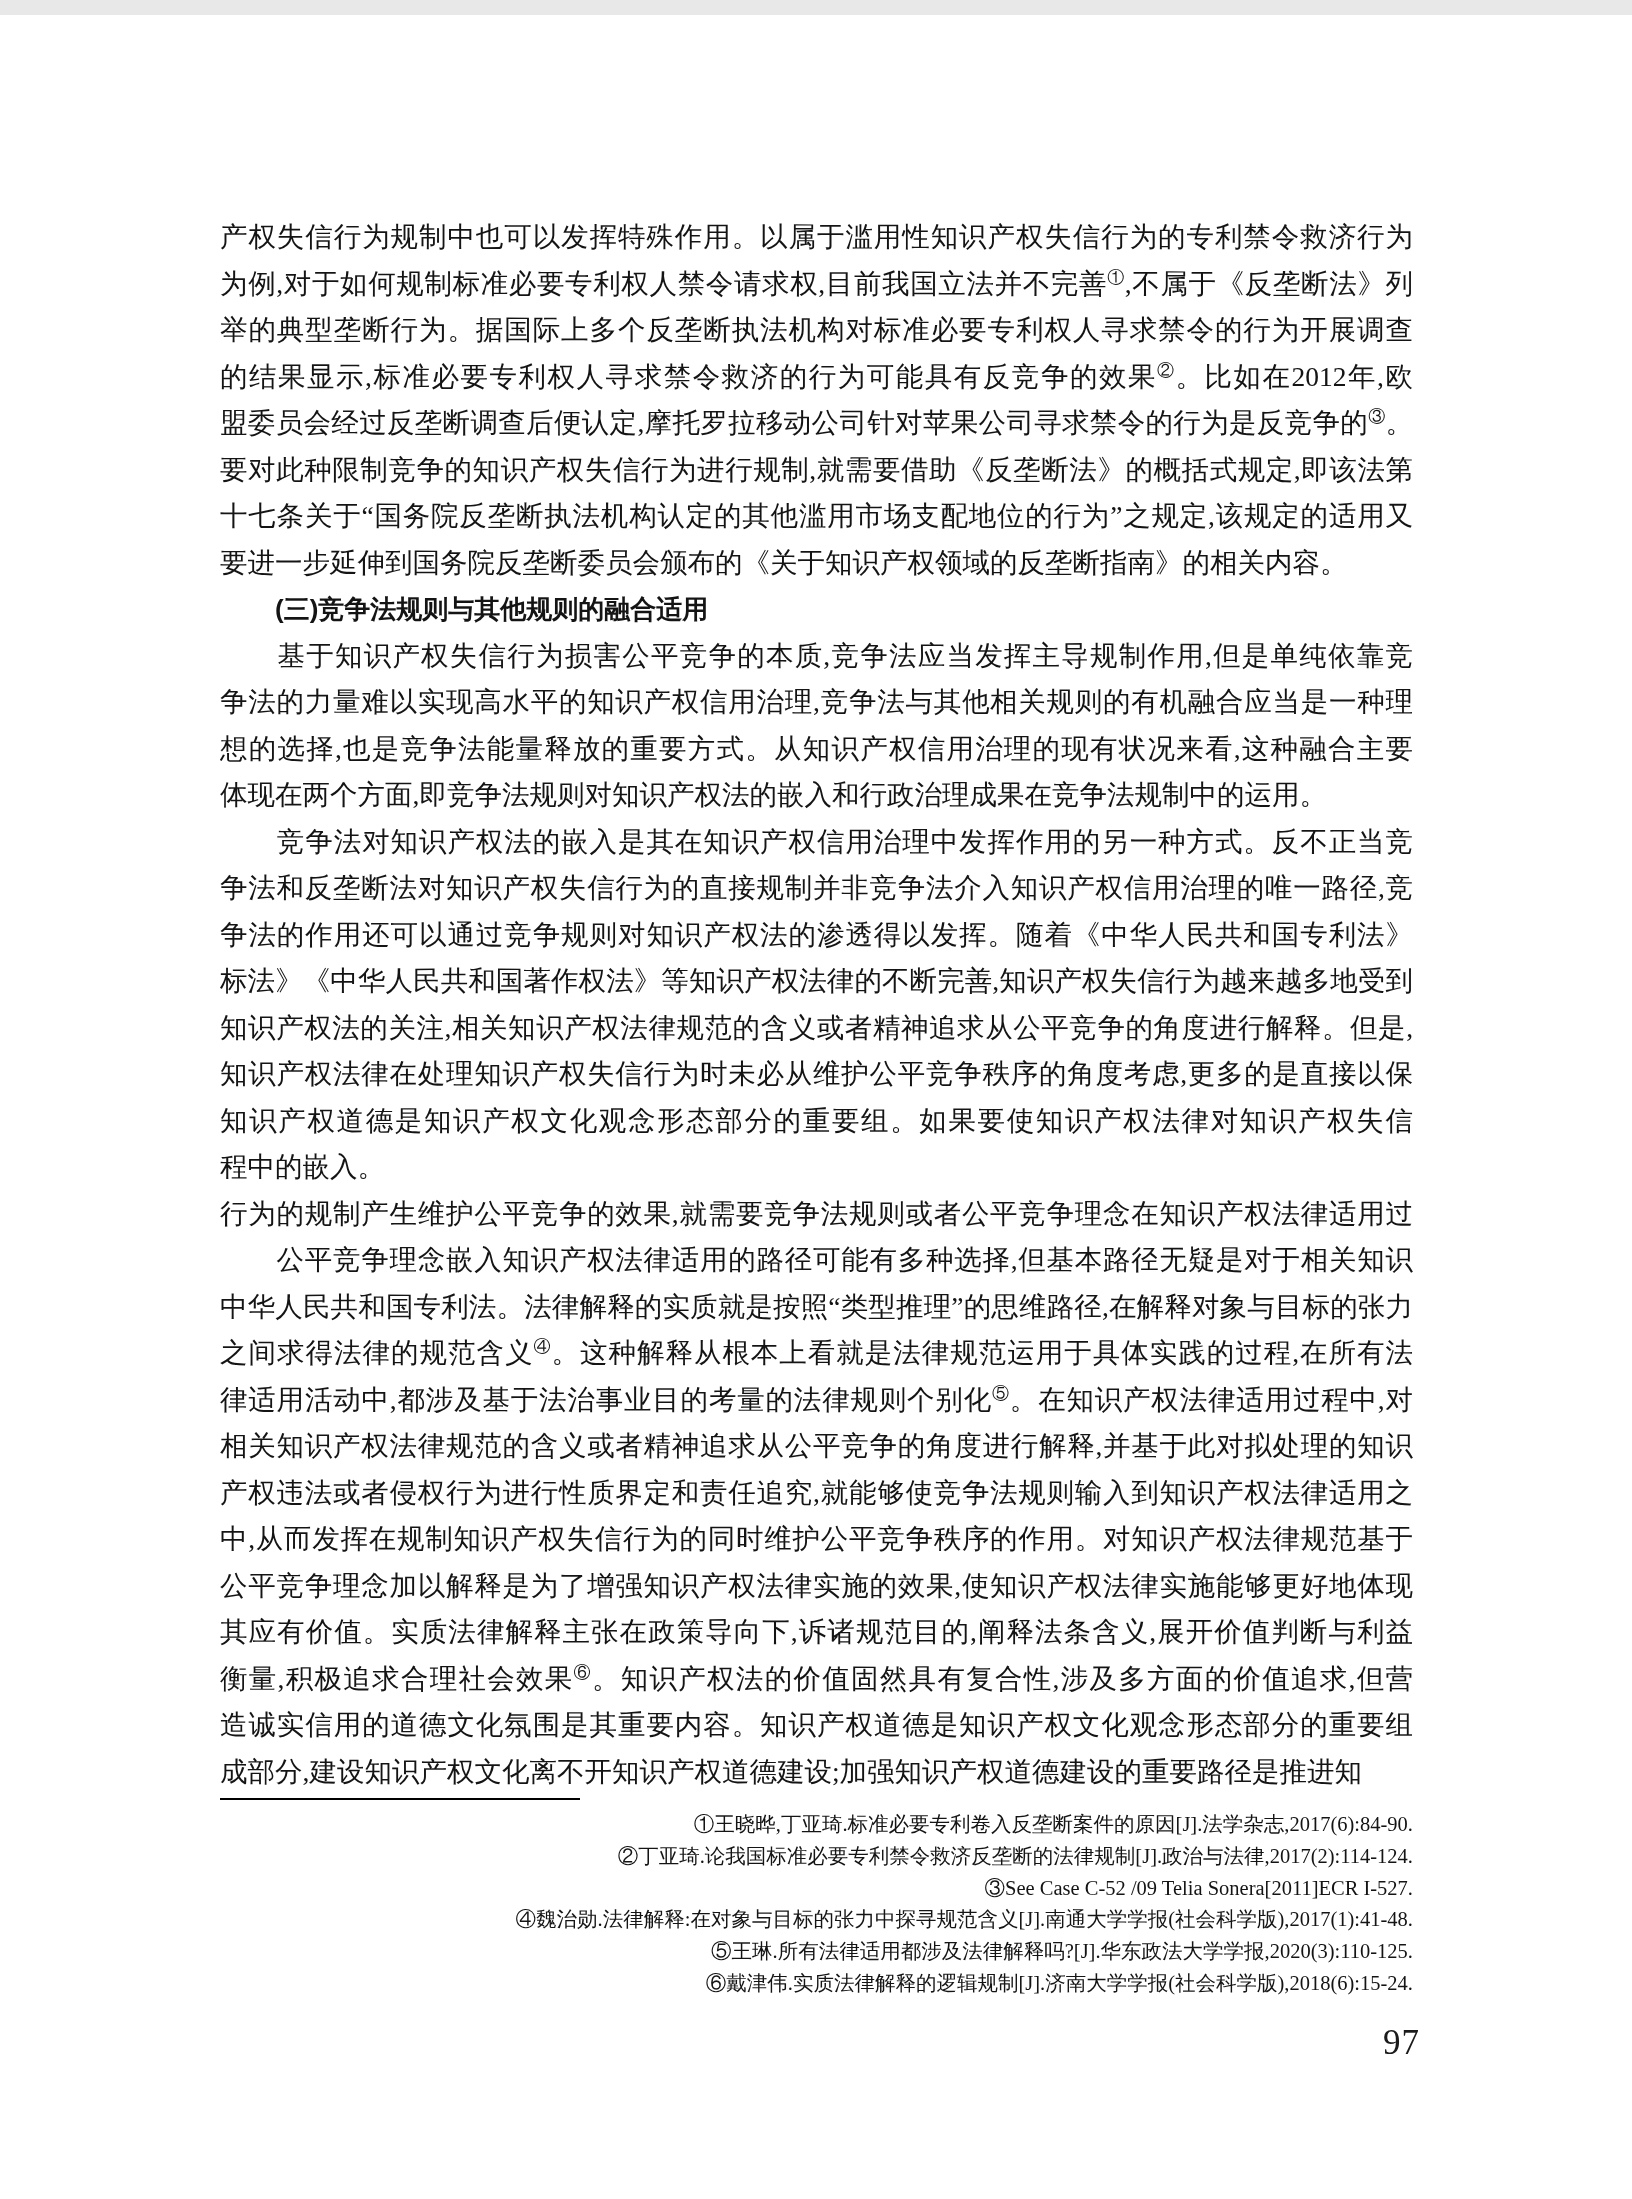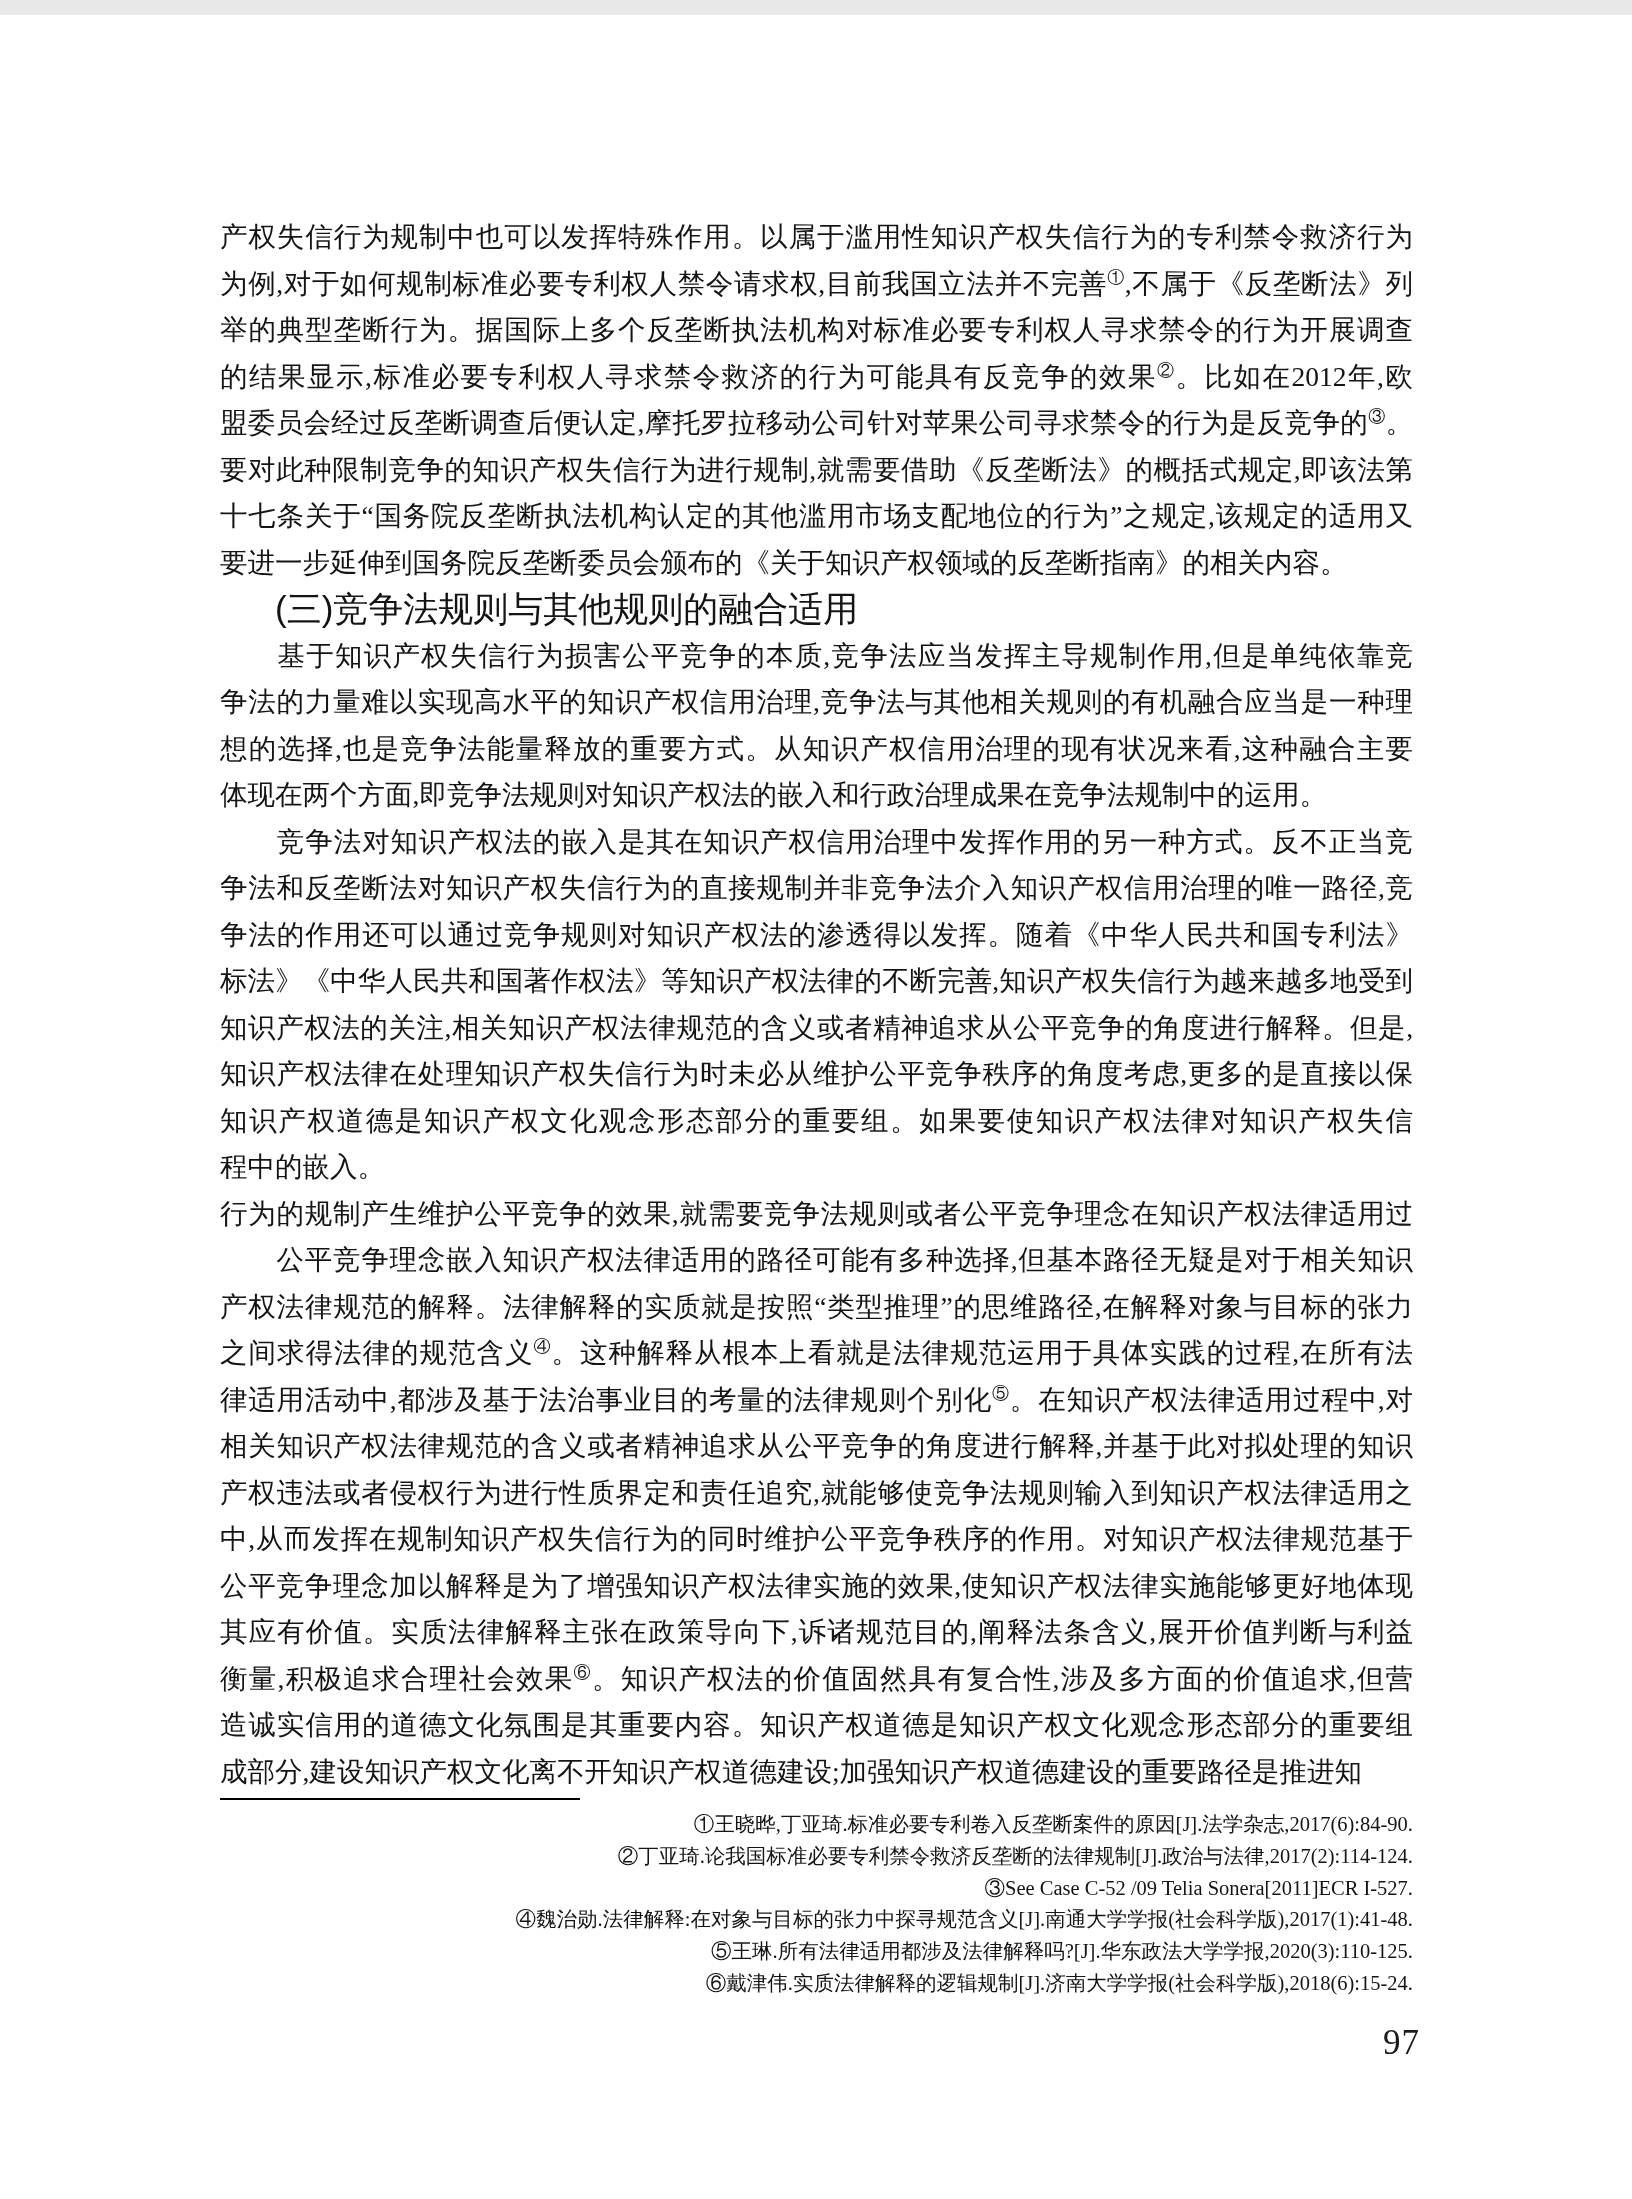--- a/index.html
+++ b/index.html
@@ -28,22 +28,22 @@
   .line.para-end {
     text-align-last:left;
   }
   .line sup {
     font-size:0.62em;
     vertical-align:super;
     line-height:0;
   }
   .heading-line {
     font-family:"Liberation Sans", sans-serif;
-    font-weight:400;
-    font-size:35px;
+    font-weight:700;
+    font-size:26px;
     line-height:46.5px;
     height:46.5px;
     text-indent:55px;
     text-align:center;
     text-align-last:left;
   }
   .footnote-rule {
     width:360px;
     height:0;
     border:0;
@@ -89,21 +89,21 @@
         <div class="line">　　竞争法对知识产权法的嵌入是其在知识产权信用治理中发挥作用的另一种方式。反不正当竞</div>
         <div class="line">争法和反垄断法对知识产权失信行为的直接规制并非竞争法介入知识产权信用治理的唯一路径,竞</div>
         <div class="line">争法的作用还可以通过竞争规则对知识产权法的渗透得以发挥。随着《中华人民共和国专利法》《商</div>
         <div class="line">标法》《中华人民共和国著作权法》等知识产权法律的不断完善,知识产权失信行为越来越多地受到</div>
         <div class="line">知识产权法的关注,相关知识产权法律规范的含义或者精神追求从公平竞争的角度进行解释。但是,</div>
         <div class="line">知识产权法律在处理知识产权失信行为时未必从维护公平竞争秩序的角度考虑,更多的是直接以保</div>
         <div class="line">知识产权道德是知识产权文化观念形态部分的重要组。如果要使知识产权法律对知识产权失信</div>
         <div class="line para-end">程中的嵌入。</div>
         <div class="line">行为的规制产生维护公平竞争的效果,就需要竞争法规则或者公平竞争理念在知识产权法律适用过</div>
         <div class="line">　　公平竞争理念嵌入知识产权法律适用的路径可能有多种选择,但基本路径无疑是对于相关知识</div>
-        <div class="line">产权法律规范的解释。法律解释的实质就是按照“类型推理”的思维路径,在解释对象与目标的张力</div>
+        <div class="line">中华人民共和国专利法。法律解释的实质就是按照“类型推理”的思维路径,在解释对象与目标的张力</div>
         <div class="line">之间求得法律的规范含义<sup>④</sup>。这种解释从根本上看就是法律规范运用于具体实践的过程,在所有法</div>
         <div class="line">律适用活动中,都涉及基于法治事业目的考量的法律规则个别化<sup>⑤</sup>。在知识产权法律适用过程中,对</div>
         <div class="line">相关知识产权法律规范的含义或者精神追求从公平竞争的角度进行解释,并基于此对拟处理的知识</div>
         <div class="line">产权违法或者侵权行为进行性质界定和责任追究,就能够使竞争法规则输入到知识产权法律适用之</div>
         <div class="line">中,从而发挥在规制知识产权失信行为的同时维护公平竞争秩序的作用。对知识产权法律规范基于</div>
         <div class="line">公平竞争理念加以解释是为了增强知识产权法律实施的效果,使知识产权法律实施能够更好地体现</div>
         <div class="line">其应有价值。实质法律解释主张在政策导向下,诉诸规范目的,阐释法条含义,展开价值判断与利益</div>
         <div class="line">衡量,积极追求合理社会效果<sup>⑥</sup>。知识产权法的价值固然具有复合性,涉及多方面的价值追求,但营</div>
         <div class="line">造诚实信用的道德文化氛围是其重要内容。知识产权道德是知识产权文化观念形态部分的重要组</div>
         <div class="line para-end">成部分,建设知识产权文化离不开知识产权道德建设;加强知识产权道德建设的重要路径是推进知</div>

